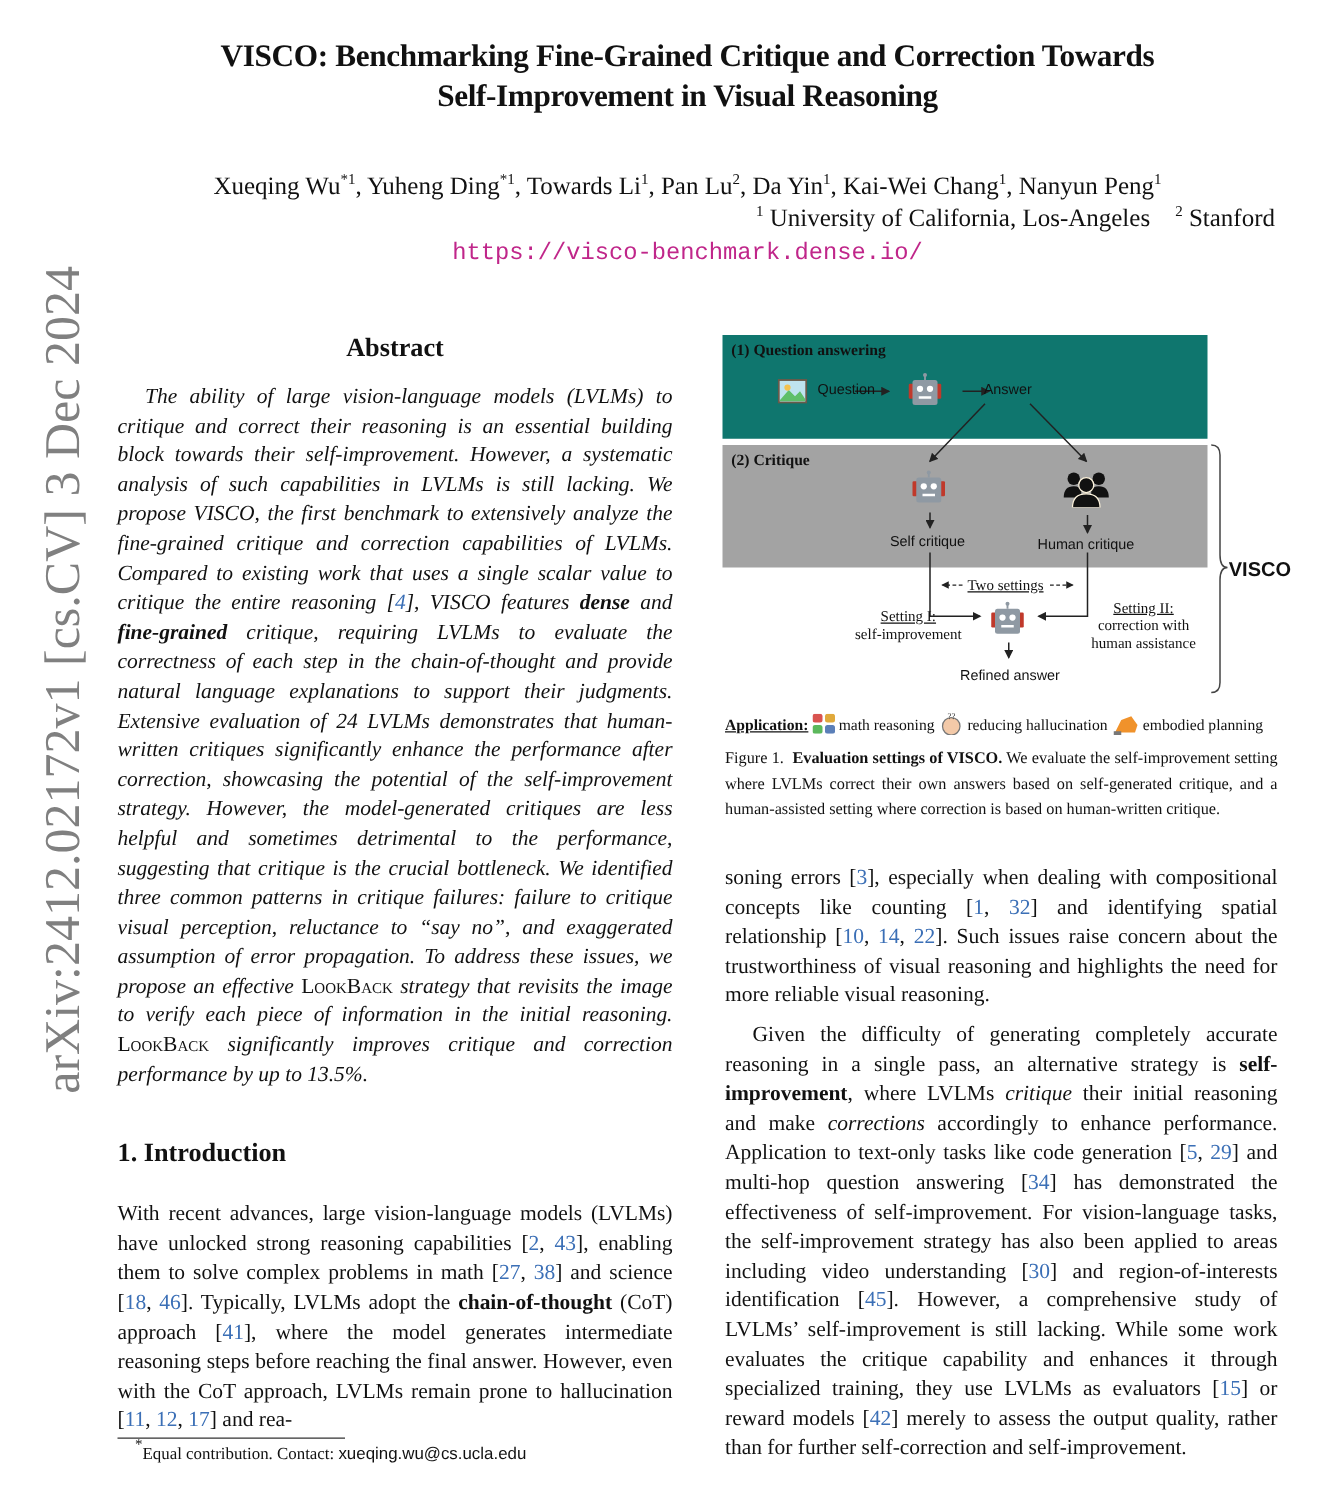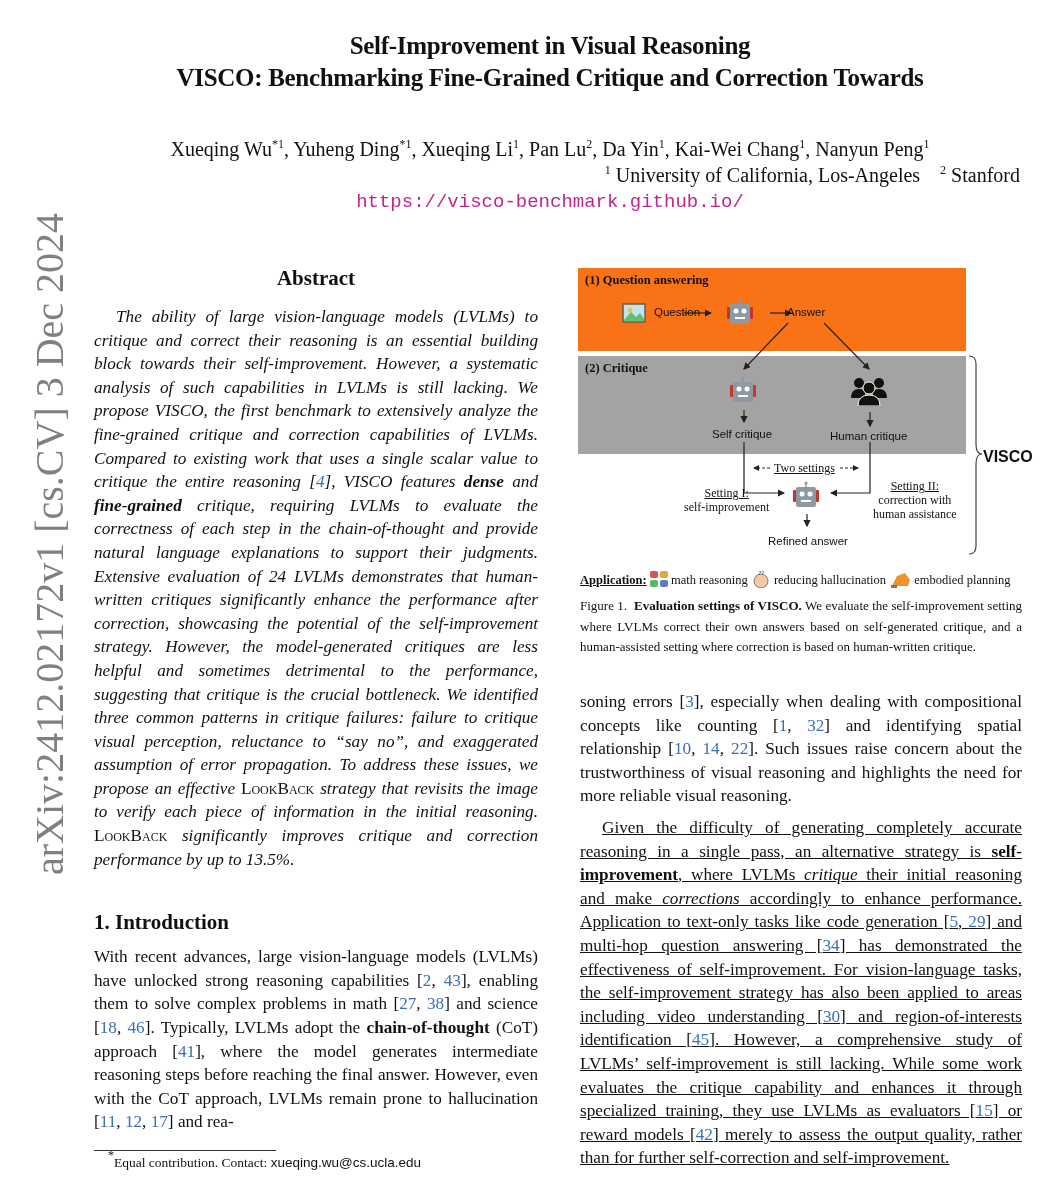--- a/index.html
+++ b/index.html
@@ -7,60 +7,60 @@
   .title { position:absolute; left:80px; top:30px; width:940px; text-align:center; font-weight:bold; font-size:25px; line-height:32px; letter-spacing:-0.3px; }
   .authors { position:absolute; left:80px; top:137px; width:940px; text-align:center; font-size:20px; line-height:25px; }
   .affil { position:absolute; left:80px; top:163px; width:940px; text-align:right; font-size:20px; line-height:25px; }
   .url { position:absolute; left:80px; top:191px; width:940px; text-align:center; font-family:"Liberation Mono","DejaVu Sans Mono",monospace; font-size:19px; color:#c0268a; }
   sup { font-size:12px; vertical-align:8px; line-height:0; }
   .arxiv { position:absolute; left:30px; top:875px; width:650px; transform-origin:0 0; transform:rotate(-90deg); font-size:40px; color:#808080; line-height:40px; white-space:nowrap; }
   .col-left { position:absolute; left:94px; top:262px; width:444px; }
   .abstract-head { text-align:center; font-weight:bold; font-size:21px; margin:4px 0 10px 0; }
   .abstract-body { font-style:italic; font-size:17.2px; line-height:23.6px; text-align:justify; text-indent:22px; margin-top:14px; }
   .sc { font-style:normal; font-variant:small-caps; }
-  .sec-head { font-weight:bold; font-size:21px; margin-top:39px; margin-bottom:10px; }
+  .sec-head { font-weight:bold; font-size:21px; margin-top:39px; margin-bottom:24px; }
   .para { font-size:17.2px; line-height:23.6px; text-align:justify; }
   .cite { color:#3b6fb6; }
   .footnote-rule { position:absolute; left:94px; top:1150px; width:182px; border-top:1px solid #333; }
   .footnote { position:absolute; left:108px; top:1155px; font-size:13.5px; }
   .mono { font-family:Liberation Sans, sans-serif; }
   .col-right { position:absolute; left:580px; top:690px; width:442px; }
-  .col-right .para + .para { text-indent:22px; margin-top:8px;text-decoration:underline; }
+  .col-right .para + .para { text-indent:22px; margin-top:8px; }
 
   
   .fig { position:absolute; left:578px; top:268px; width:460px; height:320px; font-family:"Liberation Sans","DejaVu Sans",sans-serif; }
   .panel { position:absolute; left:0; width:388px; }
-  .p1 { top:0; height:83px; background:#f97316;text-decoration:underline; }
+  .p1 { top:0; height:83px; background:#0f766e;text-decoration:underline; }
   .p2 { top:88px; height:98px; background:#a3a3a3; }
   .p3 { top:190px; height:96px; background:#e9eff7; }
   .ptitle { position:absolute; left:7px; top:5px; font-family:"Liberation Serif","DejaVu Serif",serif; font-weight:bold; font-size:12.5px; }
   .flabel { position:absolute; font-size:11.5px; white-space:nowrap; }
   .slabel { position:absolute; font-family:"Liberation Serif","DejaVu Serif",serif; font-size:12px; line-height:14px; white-space:nowrap;text-align:center; }
   .u { text-decoration:underline; }
   .robot { position:absolute; width:30px; height:28px; }
   .visco-label { position:absolute; left:405px; top:180px; font-weight:bold; font-size:16px; }
   .app-row { position:absolute; left:2px; top:302px; font-family:"Liberation Serif","DejaVu Serif",serif; font-size:12.5px; white-space:nowrap; }
   .app-row b { text-decoration:underline; }
   .caption { position:absolute; left:580px; top:596px; width:442px; font-size:13px; line-height:20.5px; text-align:justify; }
 </style>
 </head>
 <body>
 
 <div class="title">
+  <div>VISCO: Benchmarking Fine-Grained Critique and Correction Towards</div>
   <div>Self-Improvement in Visual Reasoning</div>
-  <div>VISCO: Benchmarking Fine-Grained Critique and Correction Towards</div>
 </div>
-<div class="authors" id="authors"><span>Xueqing Wu</span><sup>*1</sup>, <span>Yuheng Ding</span><sup>*1</sup>, <span>Xueqing Li</span><sup>1</sup>, <span>Pan Lu</span><sup>2</sup>, <span>Da Yin</span><sup>1</sup>, <span>Kai-Wei Chang</span><sup>1</sup>, <span>Nanyun Peng</span><sup>1</sup></div>
+<div class="authors" id="authors"><span>Xueqing Wu</span><sup>*1</sup>, <span>Yuheng Ding</span><sup>*1</sup>, <span>Towards Li</span><sup>1</sup>, <span>Pan Lu</span><sup>2</sup>, <span>Da Yin</span><sup>1</sup>, <span>Kai-Wei Chang</span><sup>1</sup>, <span>Nanyun Peng</span><sup>1</sup></div>
 <div class="affil">
   <sup>1</sup>
   <span>University of California, Los-Angeles</span>
   &nbsp;&nbsp;&nbsp;<sup>2</sup>
   <span>Stanford</span>
 </div>
-<div class="url">https://visco-benchmark.github.io/</div>
+<div class="url">https://visco-benchmark.dense.io/</div>
 
 <div class="arxiv">arXiv:2412.02172v1  [cs.CV]  3 Dec 2024</div>
 
 <div class="col-left">
   <div class="abstract-head">Abstract</div>
   <div class="abstract-body">
     <span>The ability of large vision-language models (LVLMs) to critique and correct their reasoning is an essential building block towards their self-improvement. However, a systematic analysis of such capabilities in LVLMs is still lacking. We propose VISCO, the first benchmark to extensively analyze the fine-grained critique and correction capabilities of LVLMs. Compared to existing work that uses a single scalar value to critique the entire reasoning [</span><span class="cite">4</span><span>], VISCO features </span><b>dense</b><span> and </span><b>fine-grained</b><span> critique, requiring LVLMs to evaluate the correctness of each step in the chain-of-thought and provide natural language explanations to support their judgments. Extensive evaluation of 24 LVLMs demonstrates that human-written critiques significantly enhance the performance after correction, showcasing the potential of the self-improvement strategy. However, the model-generated critiques are less helpful and sometimes detrimental to the performance, suggesting that critique is the crucial bottleneck. We identified three common patterns in critique failures: failure to critique visual perception, reluctance to “say no”, and exaggerated assumption of error propagation. To address these issues, we propose an effective </span><span class="sc">LookBack</span><span> strategy that revisits the image to verify each piece of information in the initial reasoning. </span><span class="sc">LookBack</span><span> significantly improves critique and correction performance by up to 13.5%.</span>
   </div>
   <div class="sec-head">1. Introduction</div>
   <div class="para"><span>With recent advances, large vision-language models (LVLMs) have unlocked strong reasoning capabilities [</span><span class="cite">2</span><span>, </span><span class="cite">43</span><span>], enabling them to solve complex problems in math [</span><span class="cite">27</span><span>, </span><span class="cite">38</span><span>] and science [</span><span class="cite">18</span><span>, </span><span class="cite">46</span><span>]. Typically, LVLMs adopt the </span><b>chain-of-thought</b><span> (CoT) approach [</span><span class="cite">41</span><span>], where the model generates intermediate reasoning steps before reaching the final answer. However, even with the CoT approach, LVLMs remain prone to hallucination [</span><span class="cite">11</span><span>, </span><span class="cite">12</span><span>, </span><span class="cite">17</span><span>] and rea-</span></div>

